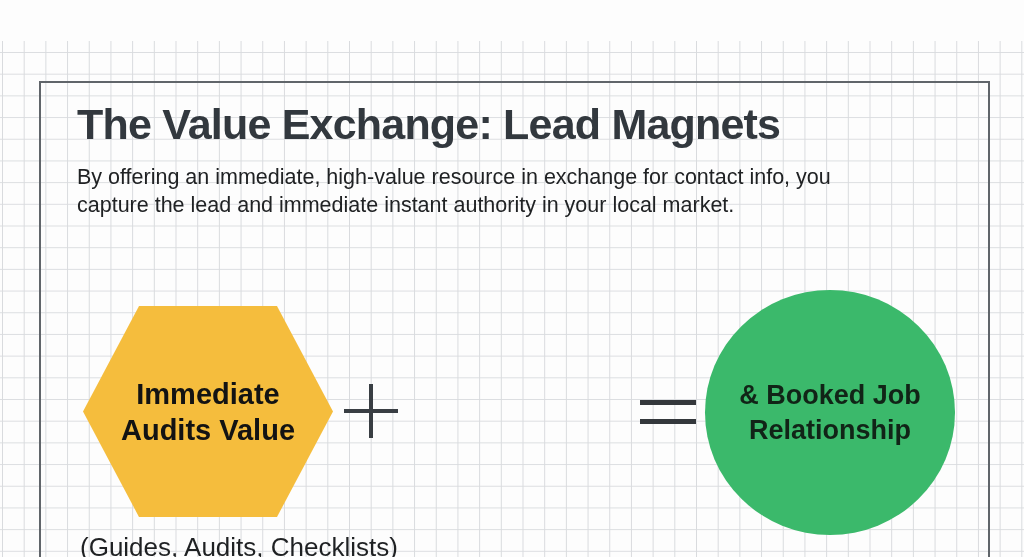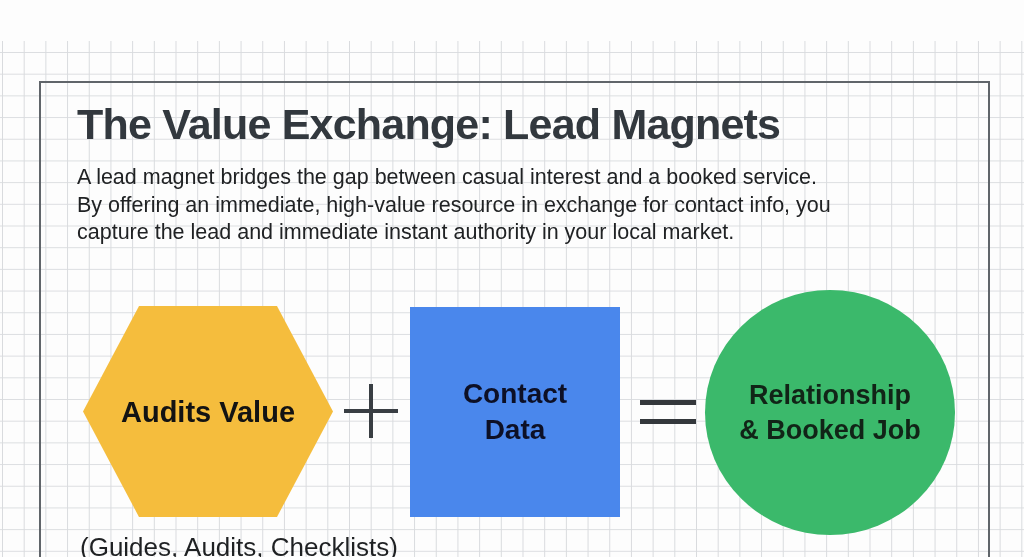--- a/index.html
+++ b/index.html
@@ -102,45 +102,41 @@
 </head>
 <body>
 
 <div class="canvas">
 
   <div class="card">
 
     <h1 class="title" style="margin:0; position:absolute; left:36px; top:17px;">The Value Exchange: Lead Magnets</h1>
 
     <div class="intro" style="left:36px; top:81px;">
-      <div class="intro-line">A lead magnet bridges the gap between casual interest and a booked service.</div>
       <div class="intro-line">By offering an immediate, high-value resource in exchange for contact info, you</div>
       <div class="intro-line">capture the lead and immediate instant authority in your local market.</div>
     </div>
 
     <div class="shape hexagon" style="left: 42px; top: 223px; background-color: rgb(245, 189, 61);">
+      <div>Immediate</div>
       <div>Audits Value</div>
     </div>
 
     <div class="operator plus" style="left:303px; top:301px;" role="img" aria-label="+">
       <div class="h-bar"></div>
       <div class="v-bar"></div>
     </div>
 
-    <div class="shape squareShape" style="left: 369px; top: 224px; background-color: rgb(74, 135, 236);">
-      <div>Contact</div>
-      <div>Data</div>
-    </div>
 
     <div class="operator equals" style="left:599px; top:317px;" role="img" aria-label="=">
       <div class="bar top"></div>
       <div class="bar bottom"></div>
     </div>
 
     <div class="shape circleShape" style="left: 664px; top: 207px; background-color: rgb(59, 185, 107);">
+      <div>&amp; Booked Job</div>
       <div>Relationship</div>
-      <div>&amp; Booked Job</div>
     </div>
 
     <div class="caption" style="left:39px; top:449px;">(Guides, Audits, Checklists)</div>
 
   </div>
 </div>
 
 </body></html>

